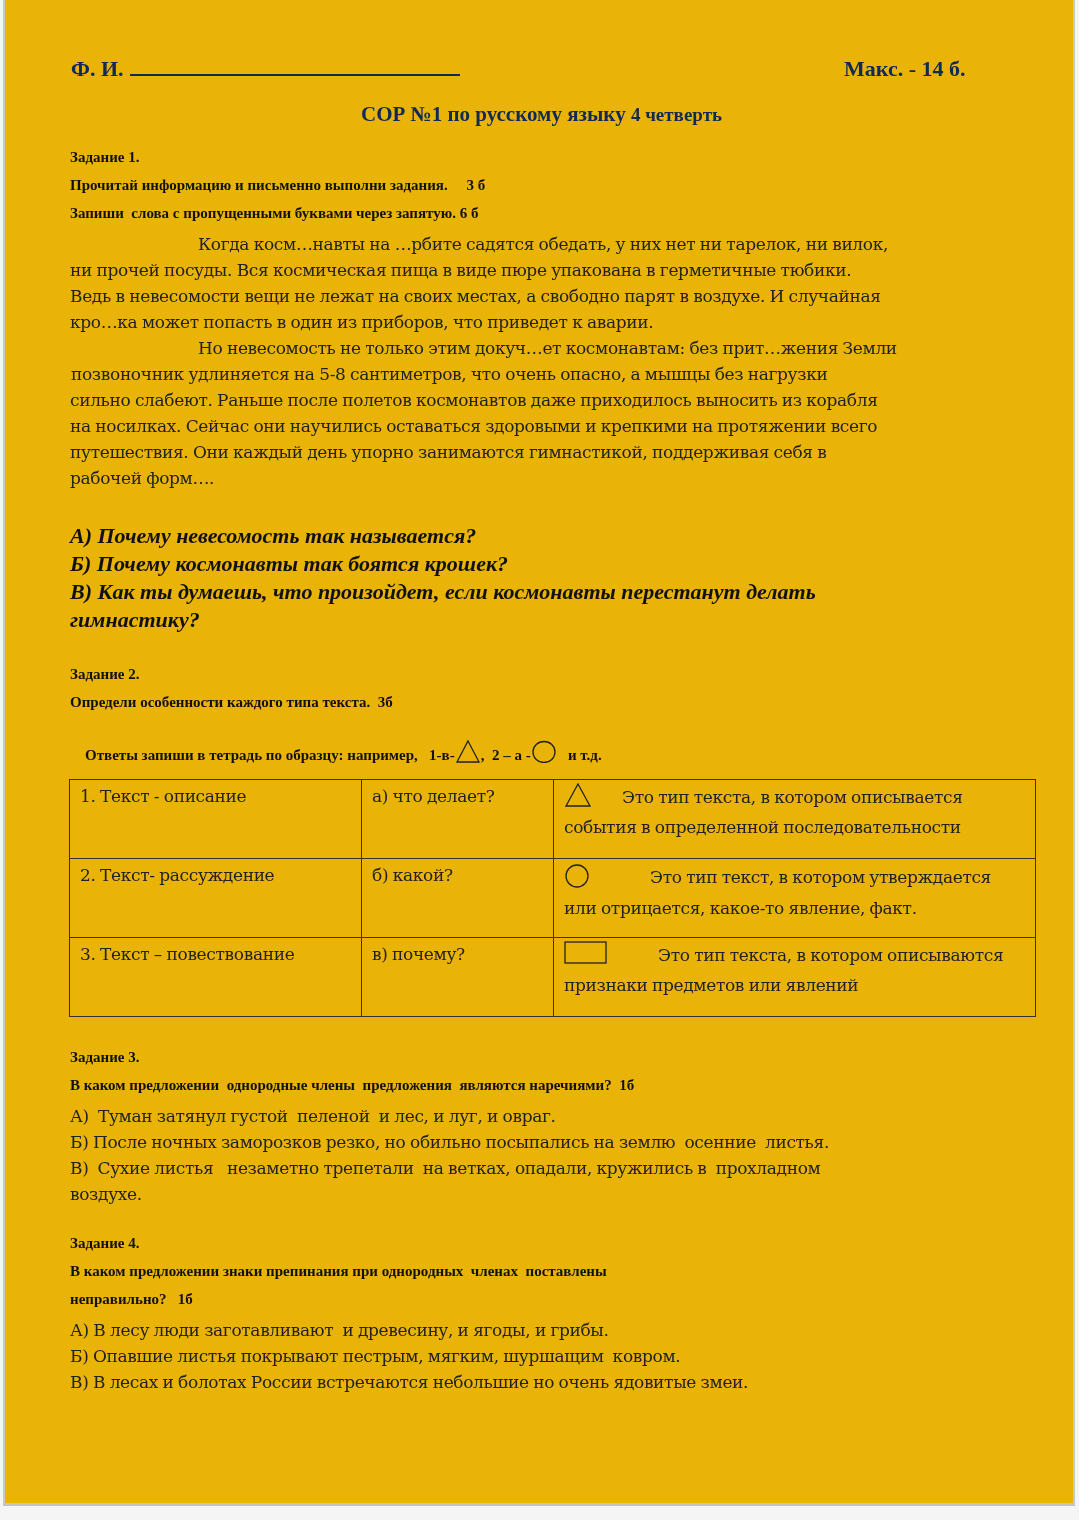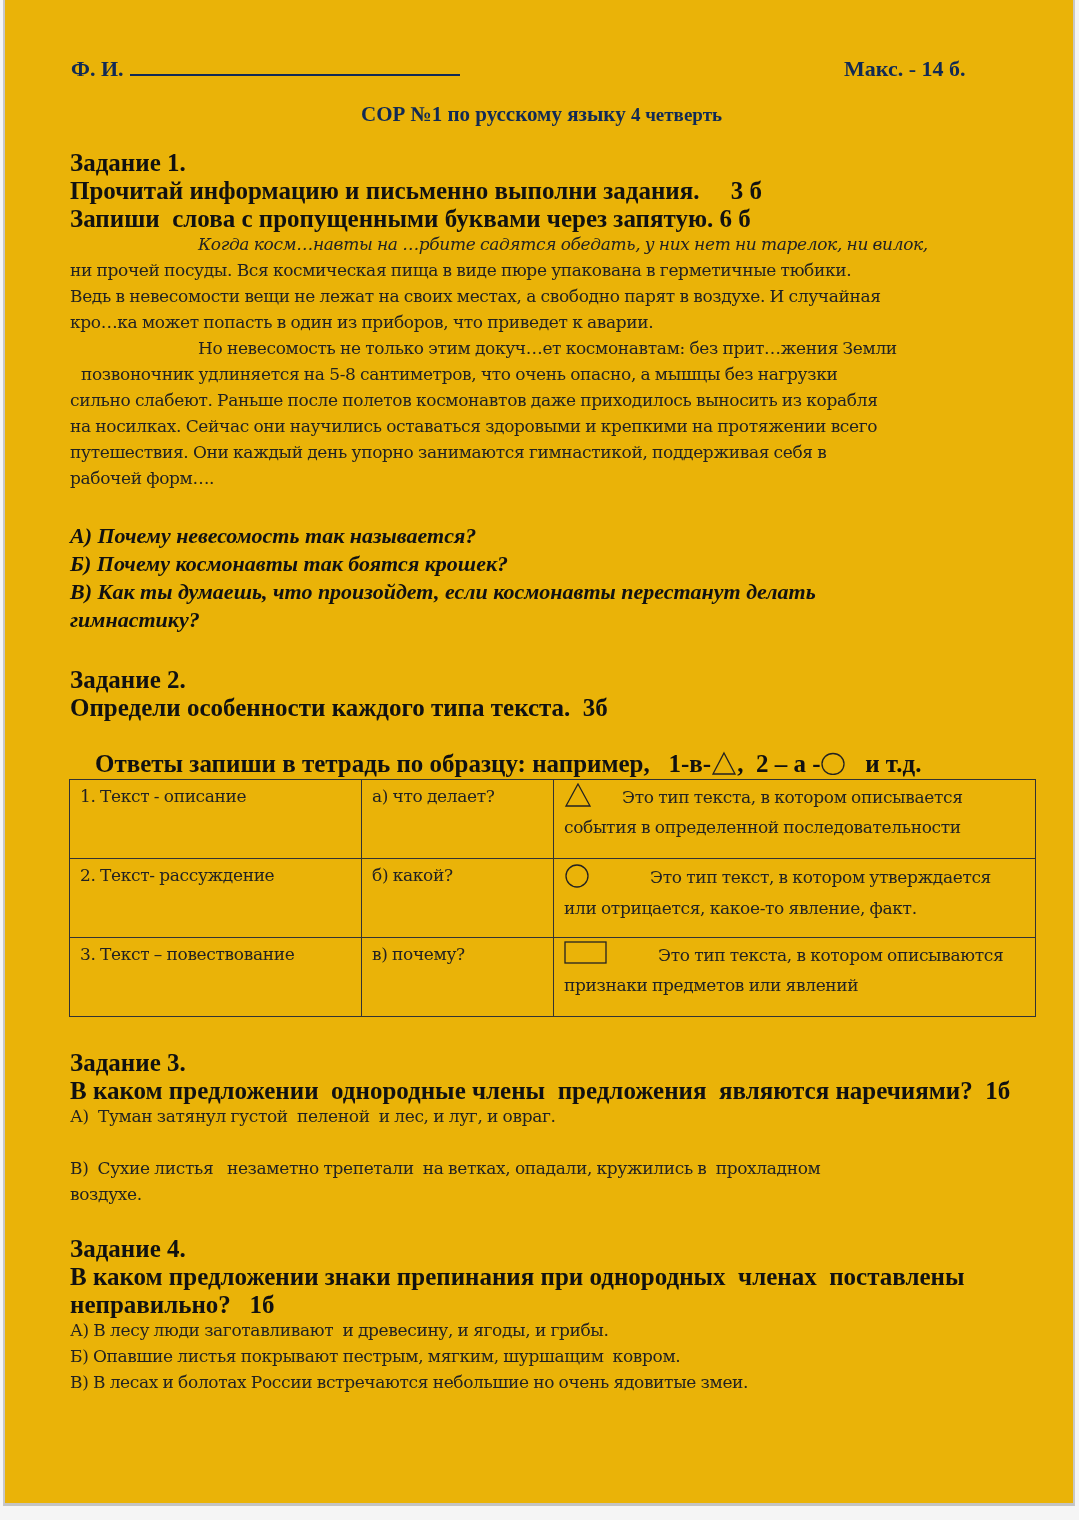--- a/index.html
+++ b/index.html
@@ -39,21 +39,21 @@
     }
     .title {
       left: 0; width: 1079px; text-align: center;
       top: 102px;
       font-size: 21px;
     }
     .title .small { font-size: 19px; }
     .bold {
       font-family: "Liberation Serif", serif;
       font-weight: bold;
-      font-size: 25px;
+      font-size: 15px;
       color: #111;
     }
     .txt {
       font-family: "DejaVu Serif", serif;
       font-size: 17px;
       color: #222;
       letter-spacing: -0.35px;
       word-spacing: -0.5px;
     }
     .ital {
@@ -96,26 +96,26 @@
   </div>
   <div class="abs head-blue" style="left:839px; top:56px;">Макс. - 14 б.</div>
   <div class="abs head-blue title" style="left:-3px;">
     <span>СОР №1 по русскому языку </span><span class="small">4 четверть</span>
   </div>
 
   <div class="abs bold" style="left:65px; top:149px;">Задание 1.</div>
   <div class="abs bold" style="left:65px; top:177px; white-space:pre;">Прочитай информацию и письменно выполни задания.     3 б</div>
   <div class="abs bold" style="left:65px; top:205px; white-space:pre;">Запиши  слова с пропущенными буквами через запятую. 6 б</div>
 
-  <div class="abs txt" style="left:193px; top:234px;font-style:italic;">Когда косм…навты на …рбите садятся обедать, у них нет ни тарелок, ни вилок,</div>
+  <div class="abs txt" style="left:193px; top:234px;">Когда косм…навты на …рбите садятся обедать, у них нет ни тарелок, ни вилок,</div>
   <div class="abs txt" style="left:65px; top:260px;">ни прочей посуды. Вся космическая пища в виде пюре упакована в герметичные тюбики.</div>
   <div class="abs txt" style="left:65px; top:286px;">Ведь в невесомости вещи не лежат на своих местах, а свободно парят в воздухе. И случайная</div>
   <div class="abs txt" style="left:65px; top:312px;">кро…ка может попасть в один из приборов, что приведет к аварии.</div>
   <div class="abs txt" style="left:193px; top:338px;">Но невесомость не только этим докуч…ет космонавтам: без прит…жения Земли</div>
-  <div class="abs txt" style="left:76px; top:364px;">позвоночник удлиняется на 5-8 сантиметров, что очень опасно, а мышцы без нагрузки</div>
+  <div class="abs txt" style="left:66px; top:364px;">позвоночник удлиняется на 5-8 сантиметров, что очень опасно, а мышцы без нагрузки</div>
   <div class="abs txt" style="left:65px; top:390px;">сильно слабеют. Раньше после полетов космонавтов даже приходилось выносить из корабля</div>
   <div class="abs txt" style="left:65px; top:442px;">путешествия. Они каждый день упорно занимаются гимнастикой, поддерживая себя в</div>
   <div class="abs txt" style="left:65px; top:416px;">на носилках. Сейчас они научились оставаться здоровыми и крепкими на протяжении всего</div>
   <div class="abs txt" style="left:65px; top:468px;">рабочей форм….</div>
 
   <div class="abs ital" style="left:65px; top:523px;">А) Почему невесомость так называется?</div>
   <div class="abs ital" style="left:65px; top:551px;">Б) Почему космонавты так боятся крошек?</div>
   <div class="abs ital" style="left:65px; top:579px;">В) Как ты думаешь, что произойдет, если космонавты перестанут делать</div>
   <div class="abs ital" style="left:65px; top:607px;">гимнастику?</div>
 
@@ -162,20 +162,21 @@
                 <rect x="1" y="1" width="41" height="21" fill="none" stroke="#222" stroke-width="1.3"></rect>
               </svg></span><span>Это тип текста, в котором описываются признаки предметов или явлений</span>
       </td>
     </tr>
   </tbody>
     </table>
 
   <div class="abs bold" style="left:65px; top:1049px;">Задание 3.</div>
   <div class="abs bold" style="left:65px; top:1077px; white-space:pre;">В каком предложении  однородные члены  предложения  являются наречиями?  1б</div>
   <div class="abs txt" style="left:65px; top:1106px; white-space:pre;">А)  Туман затянул густой  пеленой  и лес, и луг, и овраг.</div>
+  <div class="abs txt" style="left:65px; top:1132px; white-space:pre;">Б) После ночных заморозков резко, но обильно посыпались на землю  осенние  листья.</div>
   <div class="abs txt" style="left:65px; top:1158px; white-space:pre;">В)  Сухие листья   незаметно трепетали  на ветках, опадали, кружились в  прохладном</div>
   <div class="abs txt" style="left:65px; top:1184px; white-space:pre;">воздухе.</div>
 
   <div class="abs bold" style="left:65px; top:1235px;">Задание 4.</div>
   <div class="abs bold" style="left:65px; top:1263px; white-space:pre;">В каком предложении знаки препинания при однородных  членах  поставлены</div>
   <div class="abs bold" style="left:65px; top:1291px; white-space:pre;">неправильно?   1б</div>
   <div class="abs txt" style="left:65px; top:1320px; white-space:pre;">А) В лесу люди заготавливают  и древесину, и ягоды, и грибы.</div>
   <div class="abs txt" style="left:65px; top:1346px; white-space:pre;">Б) Опавшие листья покрывают пестрым, мягким, шуршащим  ковром.</div>
   <div class="abs txt" style="left:65px; top:1372px; white-space:pre;">В) В лесах и болотах России встречаются небольшие но очень ядовитые змеи.</div>
 

